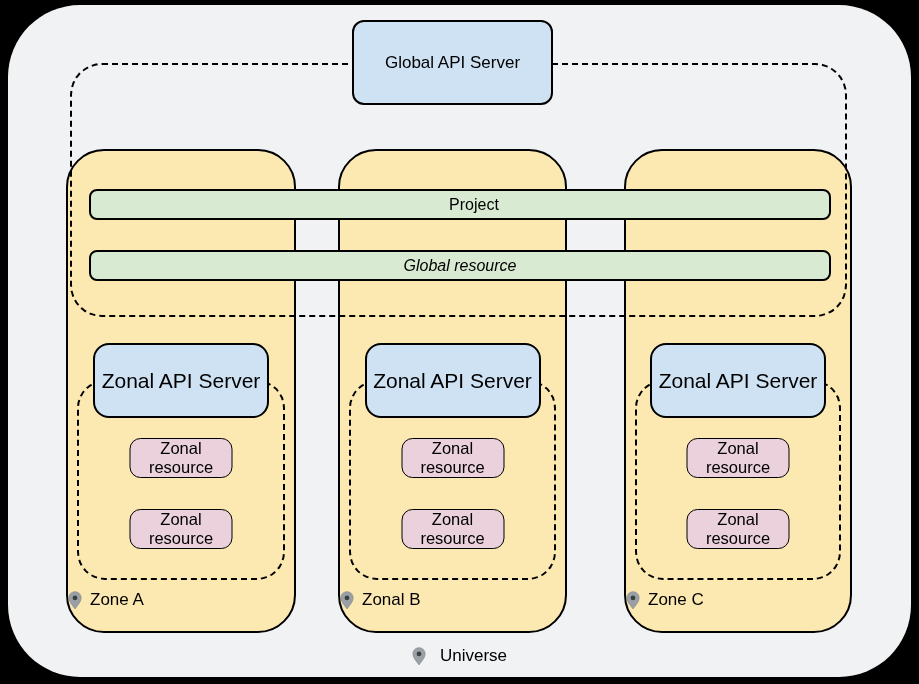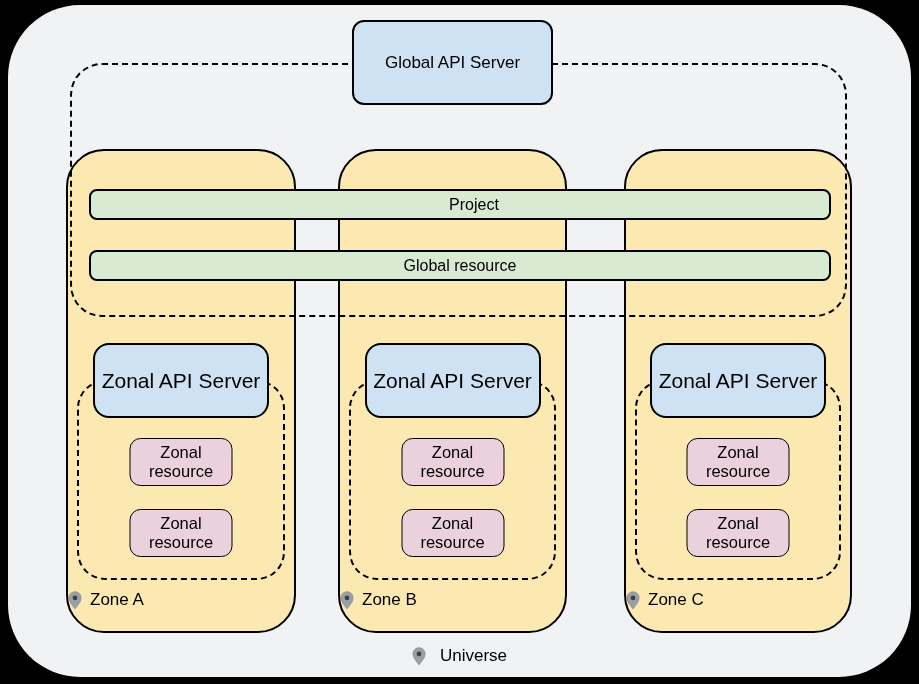--- a/index.html
+++ b/index.html
@@ -36,21 +36,21 @@
 
   
   .bar {
     position:absolute; left:89px; width:742px; height:31px;
     background:#D9EAD3; border:2px solid #000; border-radius:8px;
     box-sizing:border-box;
     display:flex; align-items:center; justify-content:center;
     font-size:16px;
   }
   .bar-project { top:189px;padding-left:28px; }
-  .bar-global-resource { top:250px; }
+  .bar-global-resource { top:250px;font-style:italic; }
 
   
   .global-api {
     position:absolute; left:352px; top:20px; width:201px; height:85px;
     background:#CFE2F3; border:2.5px solid #000; border-radius:12px;
     box-sizing:border-box;
     display:flex; align-items:center; justify-content:center;
     font-size:17px;
   }
 
@@ -63,21 +63,21 @@
   .zonal-api {
     position:absolute; left:50%; transform:translateX(-50%);
     top:192px; width:176px; height:75px;
     background:#CFE2F3; border:2.5px solid #000; border-radius:16px;
     box-sizing:border-box;
     display:flex; align-items:center; justify-content:center;
     font-size:21px; white-space:nowrap;
   }
   .resource {
     position:absolute; left:50%; transform:translateX(-50%);
-    width:103px; height:48px;
+    width:103px; height:40px;
     background:#EAD1DC; border:1.5px solid #000; border-radius:11px;
     box-sizing:border-box;
     display:flex; align-items:center; justify-content:center;
     text-align:center; font-size:16.5px; line-height:1.15;
   }
   .resource-1 { top:287px; }
   .resource-2 { top:358px; }
 
   .zone-label {
     position:absolute; left:0; right:0; top:437px; height:24px;
@@ -122,21 +122,21 @@
     <div class="zonal-api">Zonal API Server</div>
     <div class="resource resource-1">Zonal resource</div>
     <div class="resource resource-2">Zonal resource</div>
     <div class="zone-label">
       <span class="pin">
         <svg viewBox="0 0 24 32" xmlns="http://www.w3.org/2000/svg">
           <path d="M12 1 C6 1 1.5 5.6 1.5 11.5 c0 4.3 2.7 8.5 5.1 11.8 L12 30.5 l5.4 -7.2 c2.4 -3.3 5.1 -7.5 5.1 -11.8 C22.5 5.6 18 1 12 1 z" fill="#9AA0A6" stroke="#7D838A" stroke-width="1"></path>
           <circle cx="12" cy="11.5" r="4.1" fill="#3C4043"></circle>
         </svg>
       </span>
-      <span class="zone-name">Zone B</span>
+      <span class="zone-name">Zonal B</span>
     </div>
   </div>
 
   <div class="zone zone-c">
     <div class="zone-dashed"></div>
     <div class="zonal-api">Zonal API Server</div>
     <div class="resource resource-1">Zonal resource</div>
     <div class="resource resource-2">Zonal resource</div>
     <div class="zone-label">
       <span class="pin">

